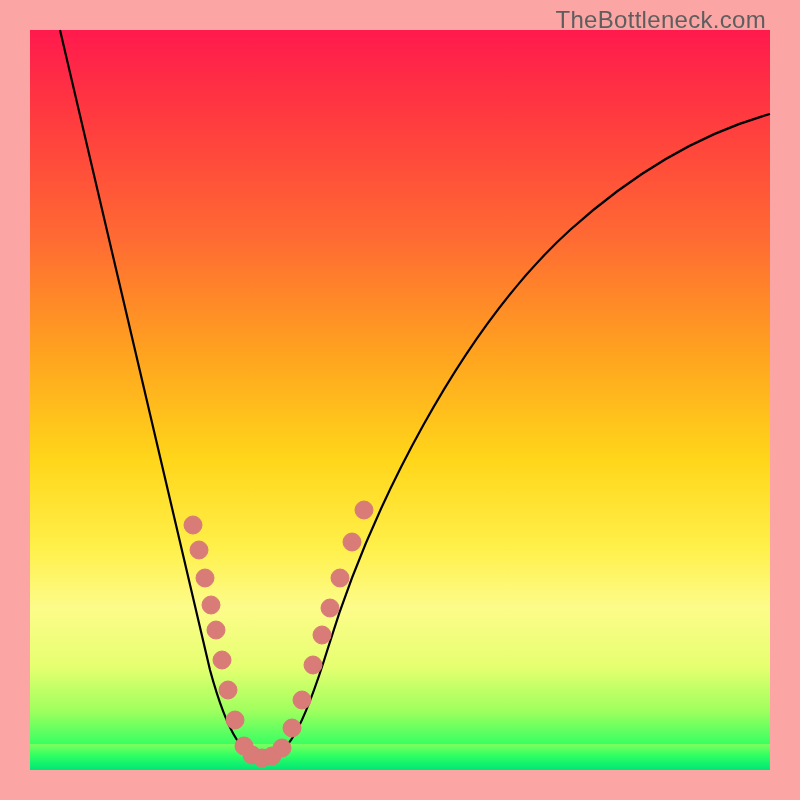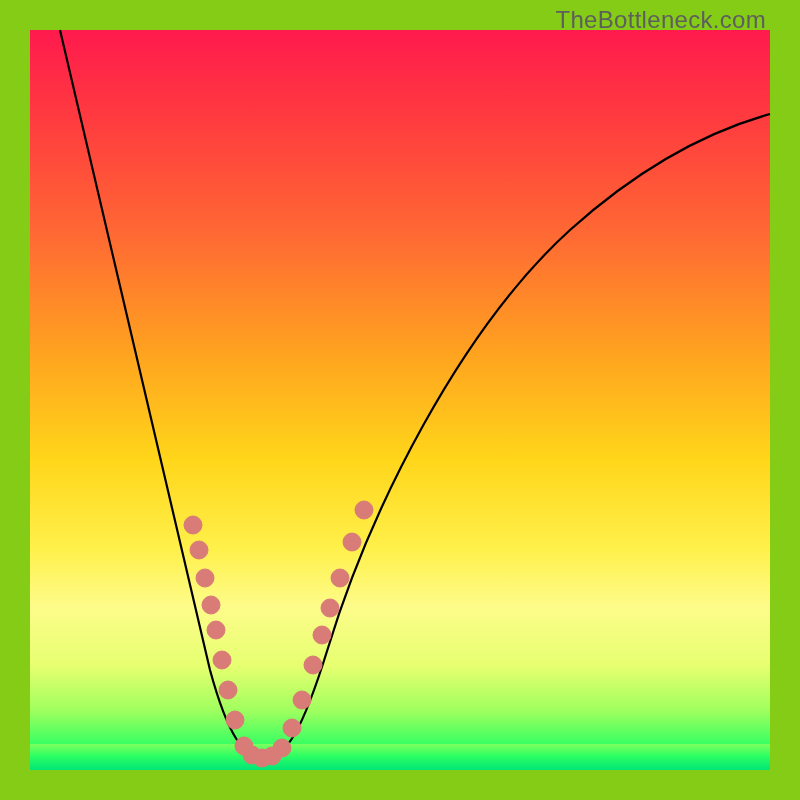--- a/index.html
+++ b/index.html
@@ -8,21 +8,21 @@
     width: 800px;
     height: 800px;
     background: #000;
     font-family: Arial, Helvetica, sans-serif;
     overflow: hidden;
   }
   .frame {
     position: absolute;
     left: 0; top: 0;
     width: 800px; height: 800px;
-    background: #84cc16;
+    background: #fca5a5;
   }
   .plot {
     position: absolute;
     left: 30px;
     top: 30px;
     width: 740px;
     height: 740px;
     background: linear-gradient(to bottom,
       #ff1a4d 0%,
       #ff3b3f 12%,

